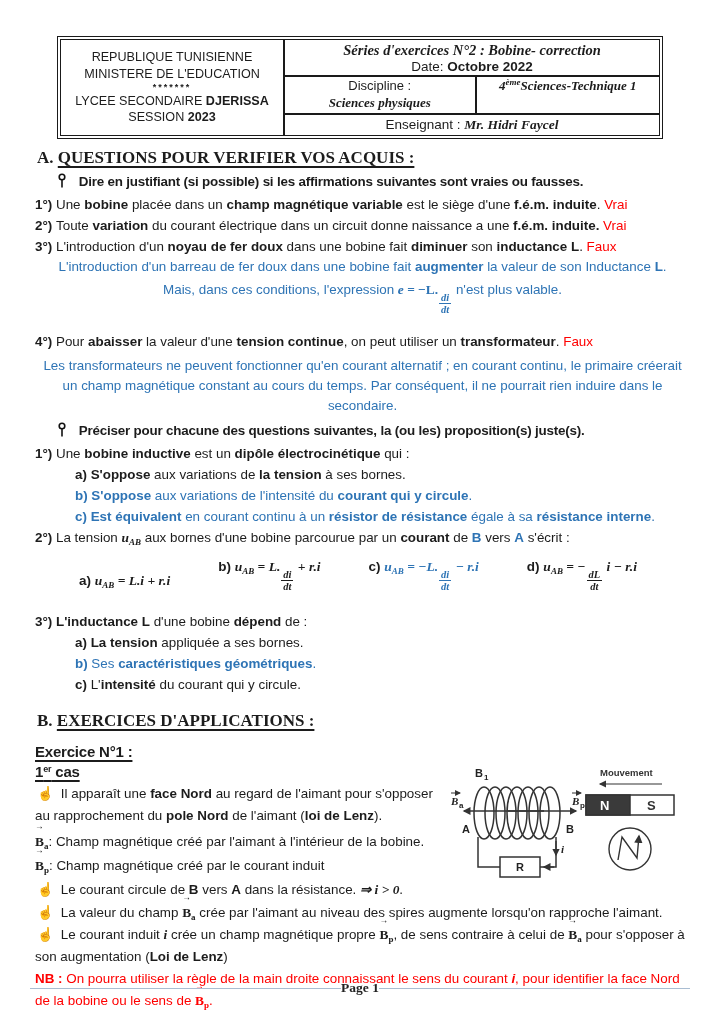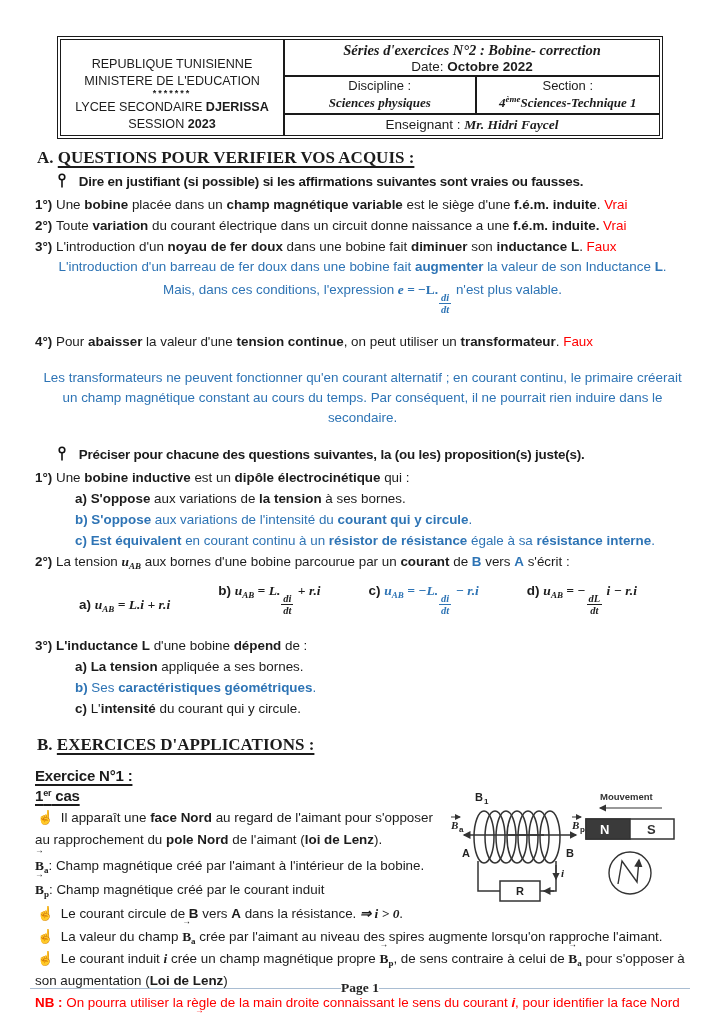--- a/index.html
+++ b/index.html
@@ -5,21 +5,21 @@
   :root{
     --blue:#2e74b5; --red:#ff0000; --orange:#e0762e; --ink:#1c1c1c; --line:#a9bdd2;
   }
   *{box-sizing:border-box;margin:0;padding:0}
   html,body{background:#fff}
   .page{width:720px;height:1018px;background:#fff;position:relative;overflow:hidden;
         font-family:"Liberation Sans",sans-serif;color:var(--ink);}
   
   .hdr{margin:36px 57px 0 57px;width:606px;border:4px double #1a1a1a;display:grid;
        grid-template-columns:224px 1fr;background:#fff}
-  .hdr-left{border-right:2px solid #1a1a1a;display:flex;flex-direction:column;justify-content:flex-end;
+  .hdr-left{border-right:2px solid #1a1a1a;display:flex;flex-direction:column;justify-content:center;
             align-items:center;text-align:center;font-size:12.6px;line-height:1.32;padding:3px 2px;font-weight:500}
   .hdr-left .stars{font-size:9px;font-weight:700;letter-spacing:2px;line-height:1.1}
   .hdr-right{display:flex;flex-direction:column}
   .hdr-row1{border-bottom:2px solid #1a1a1a;text-align:center;padding:2px 8px 1px}
   .hdr-row2{display:grid;grid-template-columns:1.05fr 1fr;border-bottom:2px solid #1a1a1a}
   .hdr-row2 .cell{text-align:center;padding:1px 0 2px;font-size:13px;line-height:1.28}
   .hdr-row2 .cell:first-child{border-right:2px solid #1a1a1a}
   .hdr-row3{text-align:center;padding:2px 0;font-size:13.5px}
   .script{font-family:"Liberation Serif",serif;font-style:italic;font-weight:700}
   .title-line{font-size:14.5px}
@@ -78,21 +78,20 @@
       <div class="hdr-row1">
         <div class="script title-line">Séries d'exercices N°2 :  Bobine- correction</div>
         <div class="date-line"><span>Date: </span><span class="b">Octobre  2022</span></div>
       </div>
       <div class="hdr-row2">
         <div class="cell">
           <div>Discipline :</div>
           <div class="script">Sciences physiques</div>
         </div>
         <div class="cell">
-          <div>Section :</div>
           <div><span class="script">4</span><sup class="script">ème</sup><span class="script">Sciences-Technique 1</span></div>
         </div>
       </div>
       <div class="hdr-row3"><span>Enseignant : </span><span class="script">Mr. Hidri Faycel</span></div>
     </div>
   </div>
 
   <div class="content">
 
     <div class="sec-h">
@@ -110,21 +109,21 @@
 
     <div class="line"><span class="b">1°) </span><span>Une </span><span class="b">bobine</span><span> placée dans un </span><span class="b">champ magnétique variable</span><span> est le siège d'une </span><span class="b">f.é.m. induite</span><span>. </span><span class="red">Vrai</span></div>
     <div class="line"><span class="b">2°) </span><span>Toute </span><span class="b">variation</span><span> du courant électrique dans un circuit donne naissance a une </span><span class="b">f.é.m. induite.</span><span>  </span><span class="red">Vrai</span></div>
     <div class="line"><span class="b">3°) </span><span>L'introduction d'un </span><span class="b">noyau de fer doux</span><span> dans une bobine fait </span><span class="b">diminuer</span><span> son </span><span class="b">inductance L</span><span>.  </span><span class="red">Faux</span></div>
     <div class="line center blue" style="line-height:19px"><span>L'introduction d'un barreau de fer doux dans une bobine fait </span><span class="b">augmenter</span><span> la valeur de son Inductance </span><span class="b">L</span><span>.</span></div>
     <div class="line center blue" style="line-height:26px"><span>Mais, dans ces conditions, l'expression </span><span class="fml">e</span><span class="b ser"> = −L.</span><span class="frac fml">
           <span class="num">di</span>
           <span class="den">dt</span>
         </span><span> n'est plus valable.</span></div>
     <div class="line"><span class="b">4°) </span><span>Pour </span><span class="b">abaisser</span><span> la valeur d'une </span><span class="b">tension continue</span><span>, on peut utiliser un </span><span class="b">transformateur</span><span>. </span><span class="red">Faux</span></div>
-    <div class="line center blue" style="line-height:20px;max-width:640px;margin:16px auto"><span>Les transformateurs ne peuvent fonctionner qu'en courant alternatif ; en courant continu, le primaire créerait un champ magnétique constant au cours du temps. Par conséquent, il ne pourrait rien induire dans le secondaire.</span></div>
+    <div class="line center blue" style="line-height:20px;max-width:640px;margin:4px auto"><span>Les transformateurs ne peuvent fonctionner qu'en courant alternatif ; en courant continu, le primaire créerait un champ magnétique constant au cours du temps. Par conséquent, il ne pourrait rien induire dans le secondaire.</span></div>
 
     <div class="line" style="margin-top:2px">
       <span class="pin"><svg width="10" height="15" viewBox="0 0 10 15">
             <circle cx="5" cy="4" r="2.8" fill="none" stroke="#111" stroke-width="1.6"></circle>
             <line x1="5" y1="7" x2="5" y2="14.5" stroke="#111" stroke-width="1.6"></line>
           </svg></span>
       <span class="cond"><span class="b">Préciser pour chacune des questions suivantes, la (ou les) proposition(s) juste(s).</span></span>
     </div>
 
     <div class="line"><span class="b">1°) </span><span>Une </span><span class="b">bobine inductive</span><span> est un </span><span class="b">dipôle électrocinétique</span><span> qui :</span></div>

